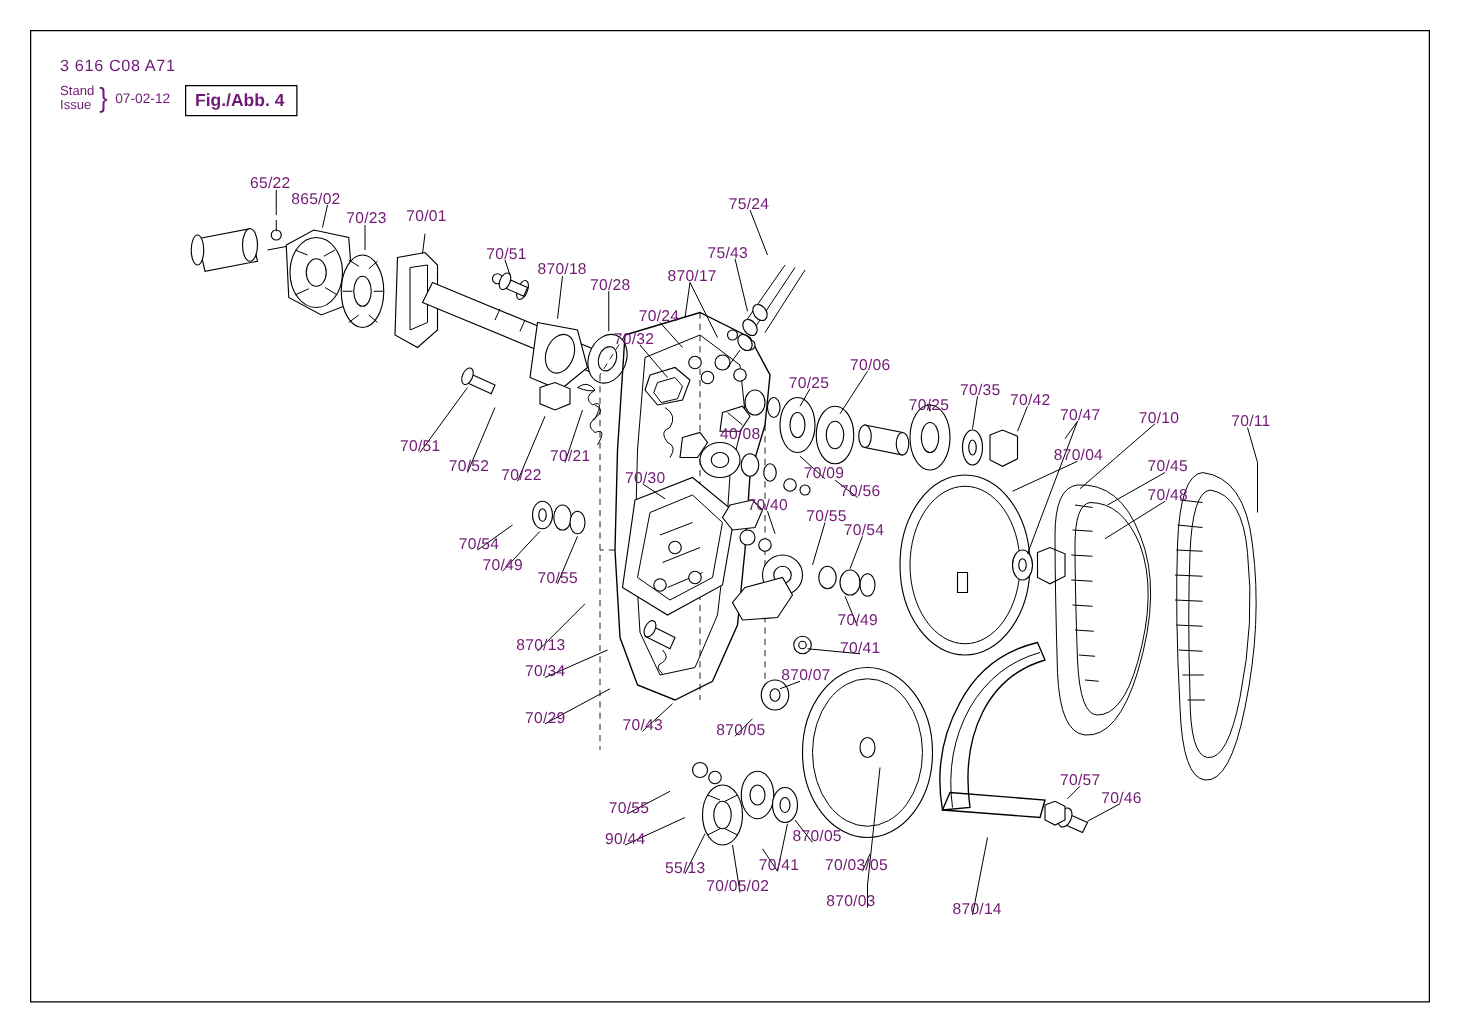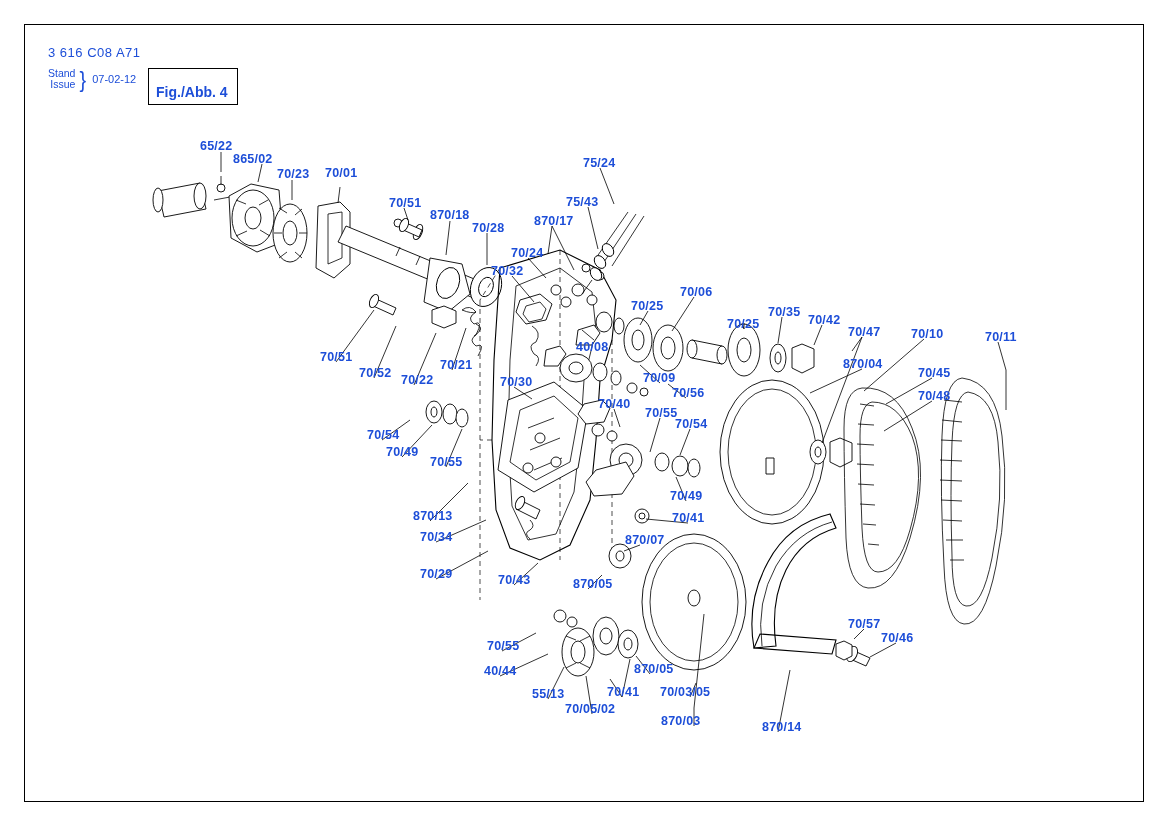--- a/index.html
+++ b/index.html
@@ -6,23 +6,22 @@
     margin: 0;
     padding: 0;
     background: #ffffff;
   }
   #page {
     position: relative;
     width: 1168px;
     height: 826px;
     background: #ffffff;
     font-family: "Liberation Sans", sans-serif;
-    color: #1d4ed8;
+    color: #701a75;
     overflow: hidden;
-    text-align: right;
   }
   .frame {
     position: absolute;
     left: 24px;
     top: 24px;
     width: 1120px;
     height: 778px;
     border: 1.5px solid #000000;
     box-sizing: border-box;
   }
@@ -52,35 +51,35 @@
   }
   .stand-date {
     font-size: 11px;
     padding-left: 2px;
   }
   .fig-box {
     position: absolute;
     left: 148px;
     top: 68px;
     border: 1.5px solid #000000;
-    padding: 15px 9px 4px 7px;
+    padding: 3px 9px 4px 7px;
     font-size: 14px;
     font-weight: bold;
   }
   .footer {
     position: absolute;
     left: 47px;
     top: 726px;
     font-size: 11px;
     line-height: 13.6px;
   }
   .lbl {
     position: absolute;
     font-size: 12.5px;
-    font-weight: bold;
+    font-weight: normal;
     white-space: nowrap;
     letter-spacing: 0.2px;
   }
   svg.art {
     position: absolute;
     left: 0;
     top: 0;
     width: 1168px;
     height: 826px;
   }
@@ -377,21 +376,21 @@
   <div class="lbl" style="left:430px;top:455px">70/55</div>
   <div class="lbl" style="left:670px;top:489px">70/49</div>
   <div class="lbl" style="left:672px;top:511px">70/41</div>
   <div class="lbl" style="left:413px;top:509px">870/13</div>
   <div class="lbl" style="left:420px;top:530px">70/34</div>
   <div class="lbl" style="left:420px;top:567px">70/29</div>
   <div class="lbl" style="left:498px;top:573px">70/43</div>
   <div class="lbl" style="left:625px;top:533px">870/07</div>
   <div class="lbl" style="left:573px;top:577px">870/05</div>
   <div class="lbl" style="left:487px;top:639px">70/55</div>
-  <div class="lbl" style="left:484px;top:664px">40/44</div>
+  <div class="lbl" style="left:484px;top:664px">90/44</div>
   <div class="lbl" style="left:532px;top:687px">55/13</div>
   <div class="lbl" style="left:607px;top:685px">70/41</div>
   <div class="lbl" style="left:565px;top:702px">70/05/02</div>
   <div class="lbl" style="left:634px;top:662px">870/05</div>
   <div class="lbl" style="left:660px;top:685px">70/03/05</div>
   <div class="lbl" style="left:661px;top:714px">870/03</div>
   <div class="lbl" style="left:762px;top:720px">870/14</div>
   <div class="lbl" style="left:848px;top:617px">70/57</div>
   <div class="lbl" style="left:881px;top:631px">70/46</div>
 

